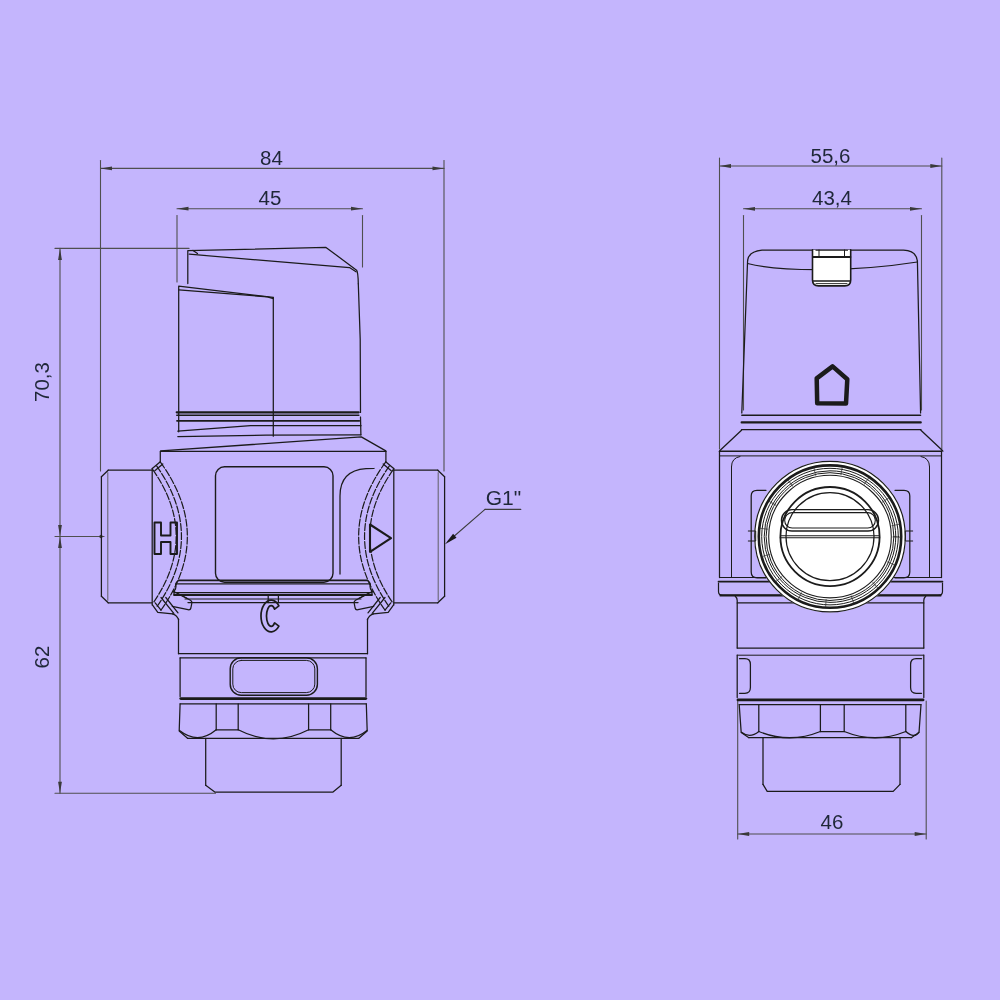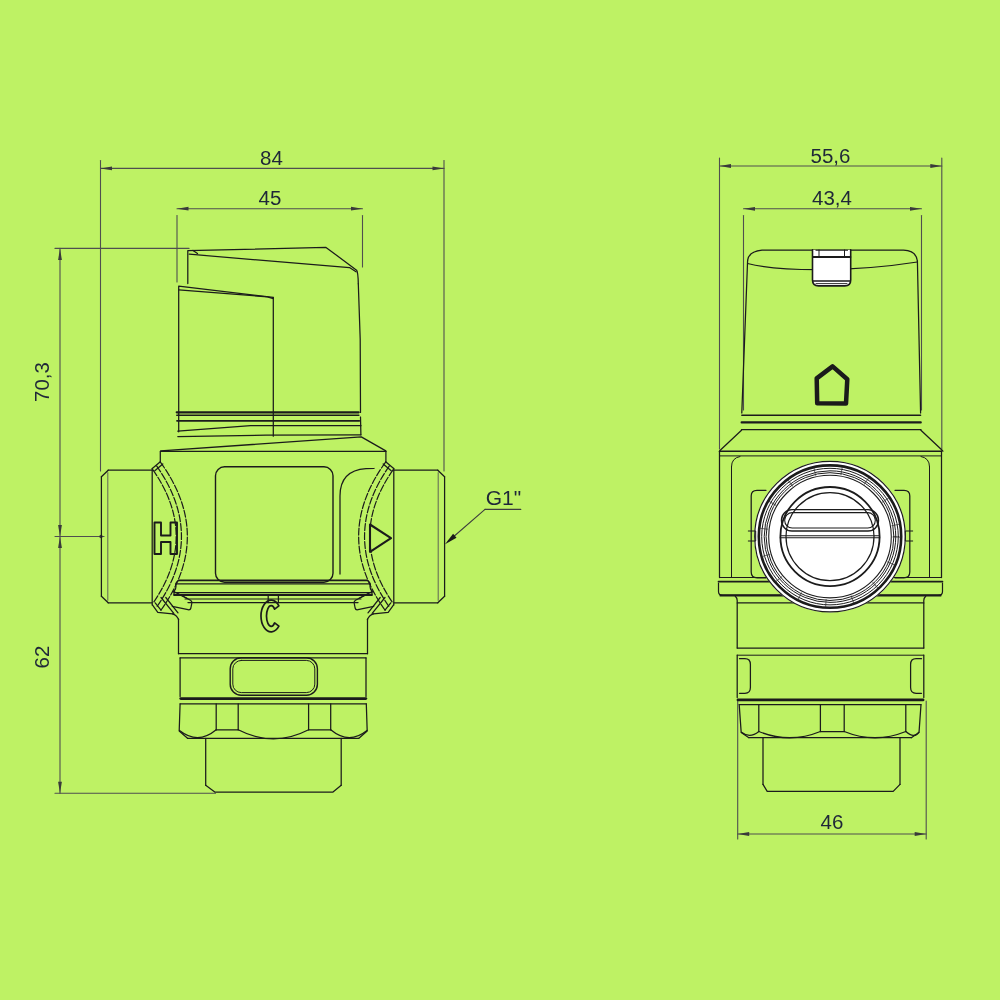--- a/index.html
+++ b/index.html
@@ -1,16 +1,16 @@
 <!DOCTYPE html>
 <html><head>
 <meta charset="utf-8">
 <style>
   html,body{margin:0;padding:0;background:#ffffff;}
-  .wrap{width:1000px;height:1000px;position:relative;background:#bef264;}
+  .wrap{width:1000px;height:1000px;position:relative;background:#c4b5fd;}
   svg{position:absolute;top:0;left:0;}
   text{font-family:"Liberation Sans",sans-serif;fill:#1f2738;}
 </style>
 </head>
 <body>
 <div class="wrap">
 <svg width="1000" height="1000" viewBox="0 0 1000 1000" fill="none" stroke-linecap="round" stroke-linejoin="round">
 
 <g stroke="#4f4f4f" stroke-width="1.1">
 

